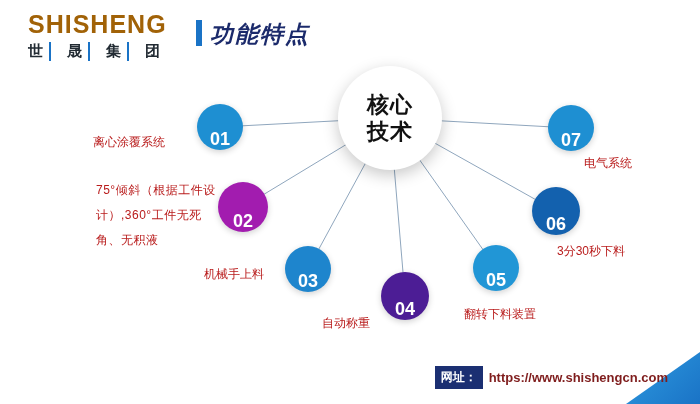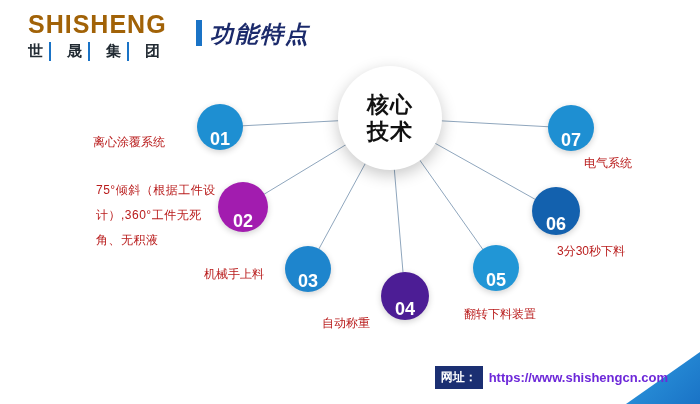--- a/index.html
+++ b/index.html
@@ -64,21 +64,21 @@
   
   .footer {
     position: absolute; right: 32px; top: 350px;
     display: flex; align-items: center; z-index: 4; margin-top: 16px;
   }
   .footer-tag {
     background: #1b2f72; color: #ffffff; font-size: 12px; font-weight: bold;
     padding: 3px 6px;
   }
   .footer-url {
-    color: #6d28d9; font-size: 13px; font-weight: bold; margin-left: 6px;
+    color: #7f1d1d; font-size: 13px; font-weight: bold; margin-left: 6px;
   }
   .corner-triangle {
     position: absolute; right: 0; bottom: 0; width: 74px; height: 52px;
     background: linear-gradient(135deg, #2e9be0, #1a73c6);
     clip-path: polygon(100% 0, 0 100%, 100% 100%);
     z-index: 3;
   }
 </style>
 </head>
 <body>

